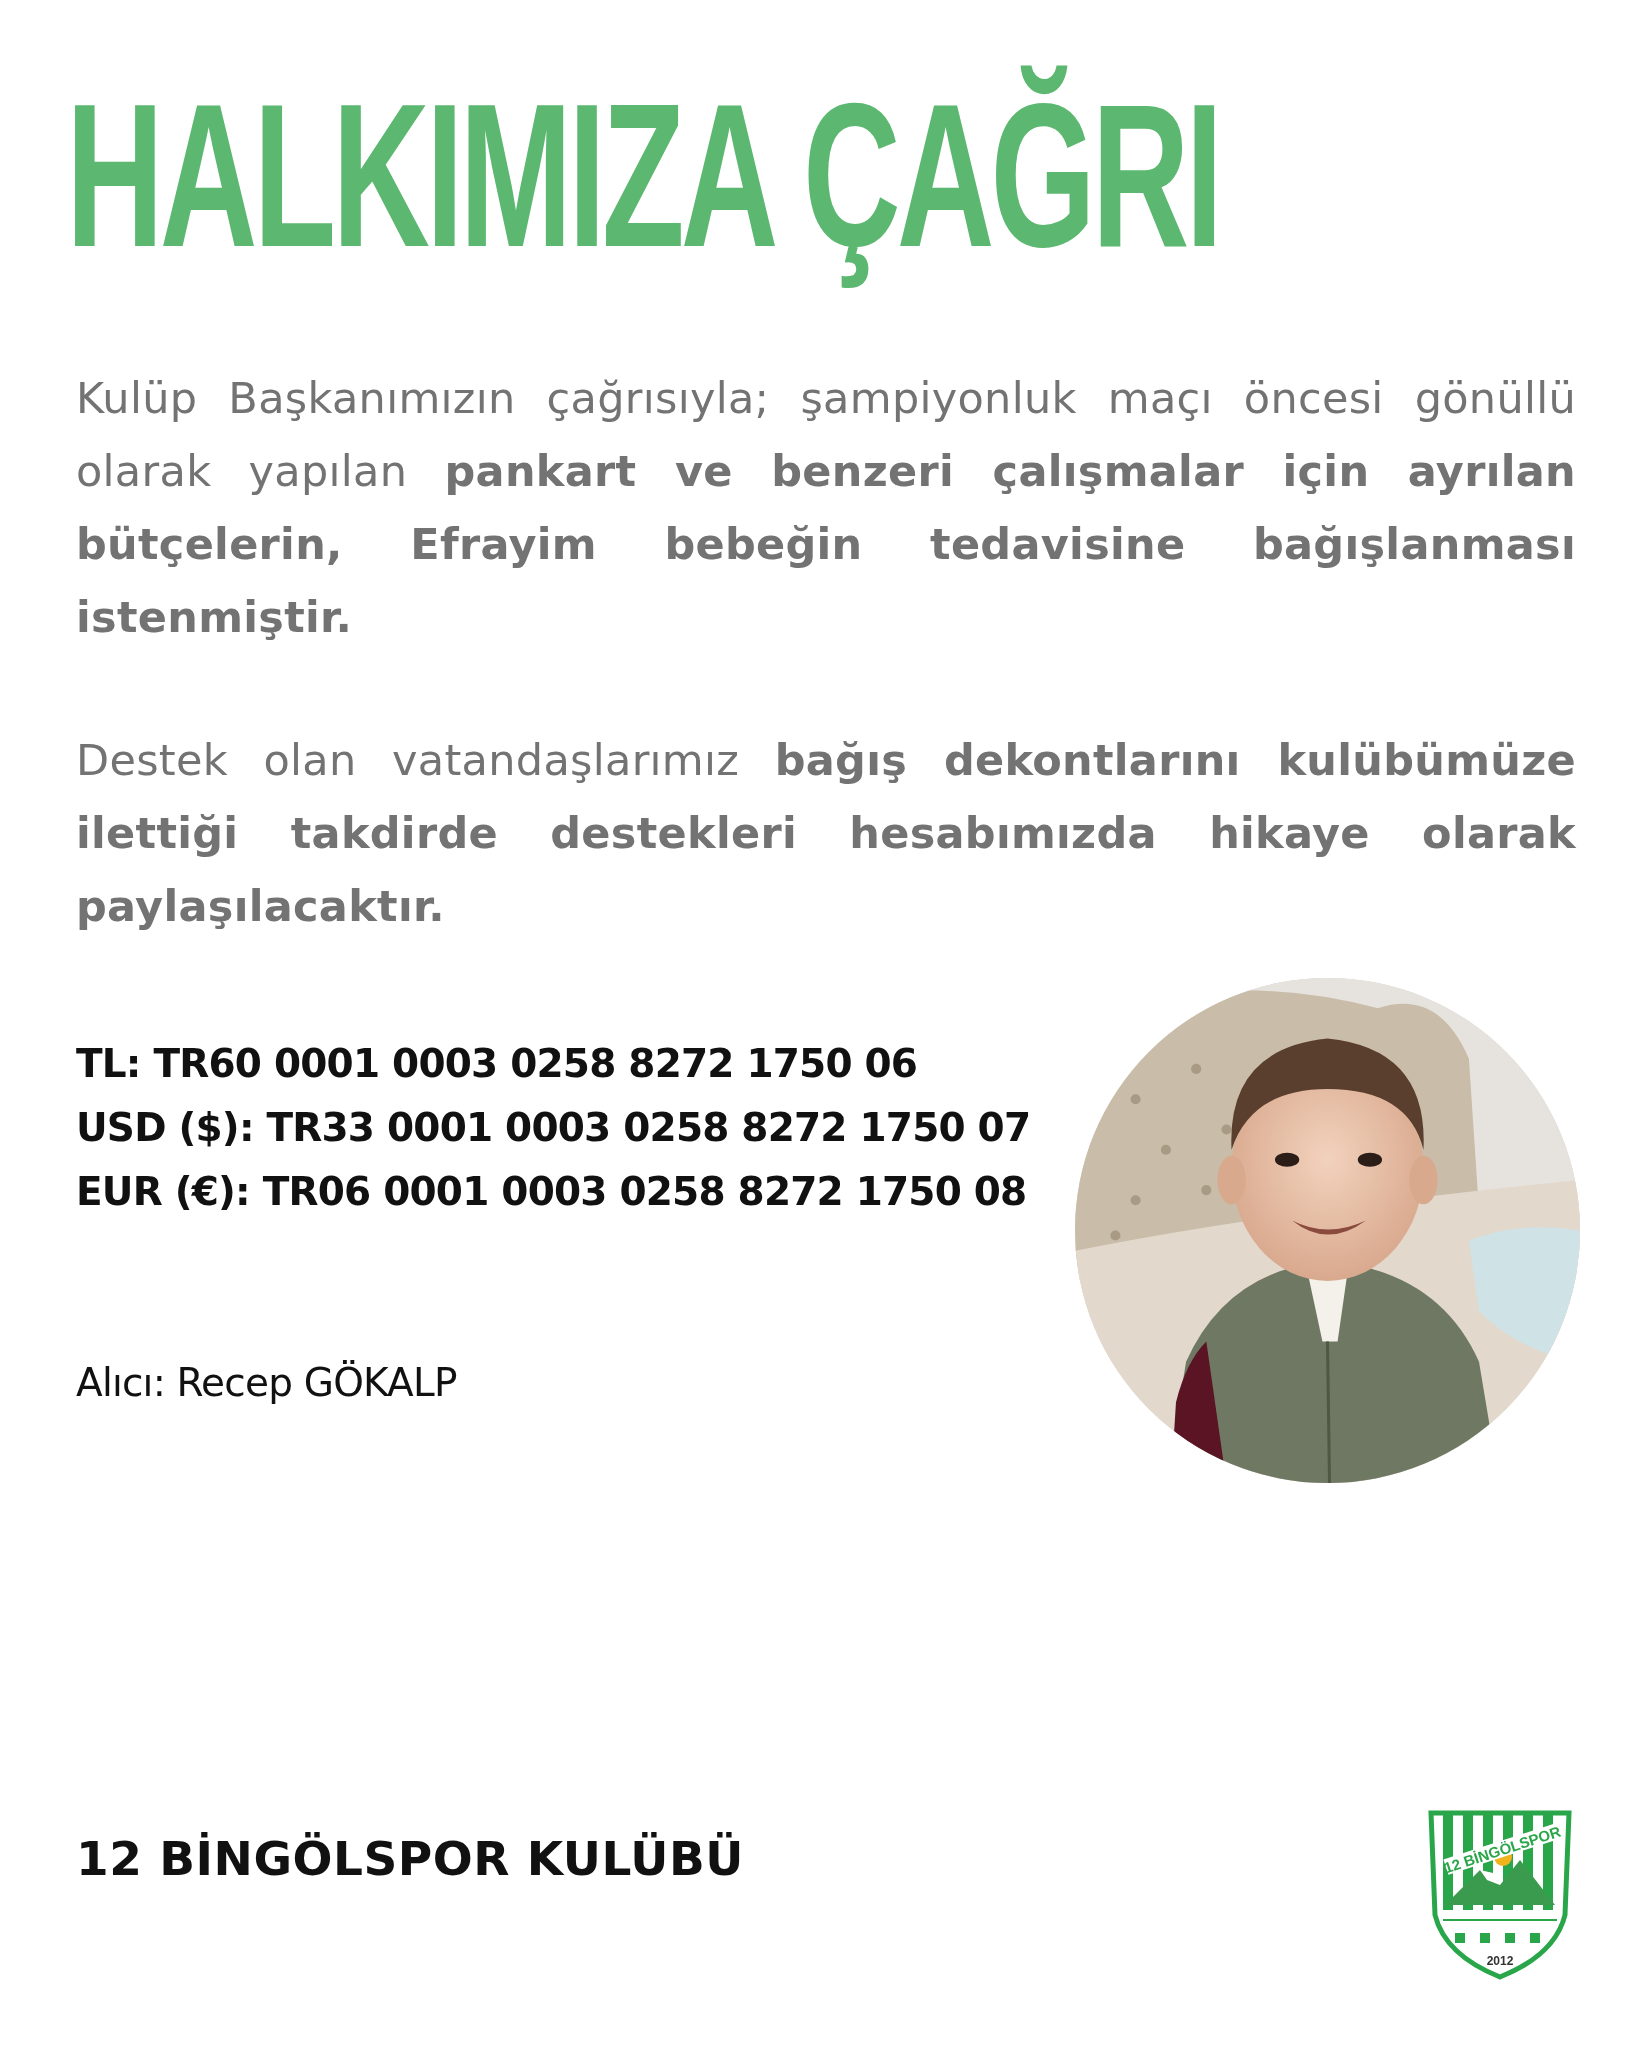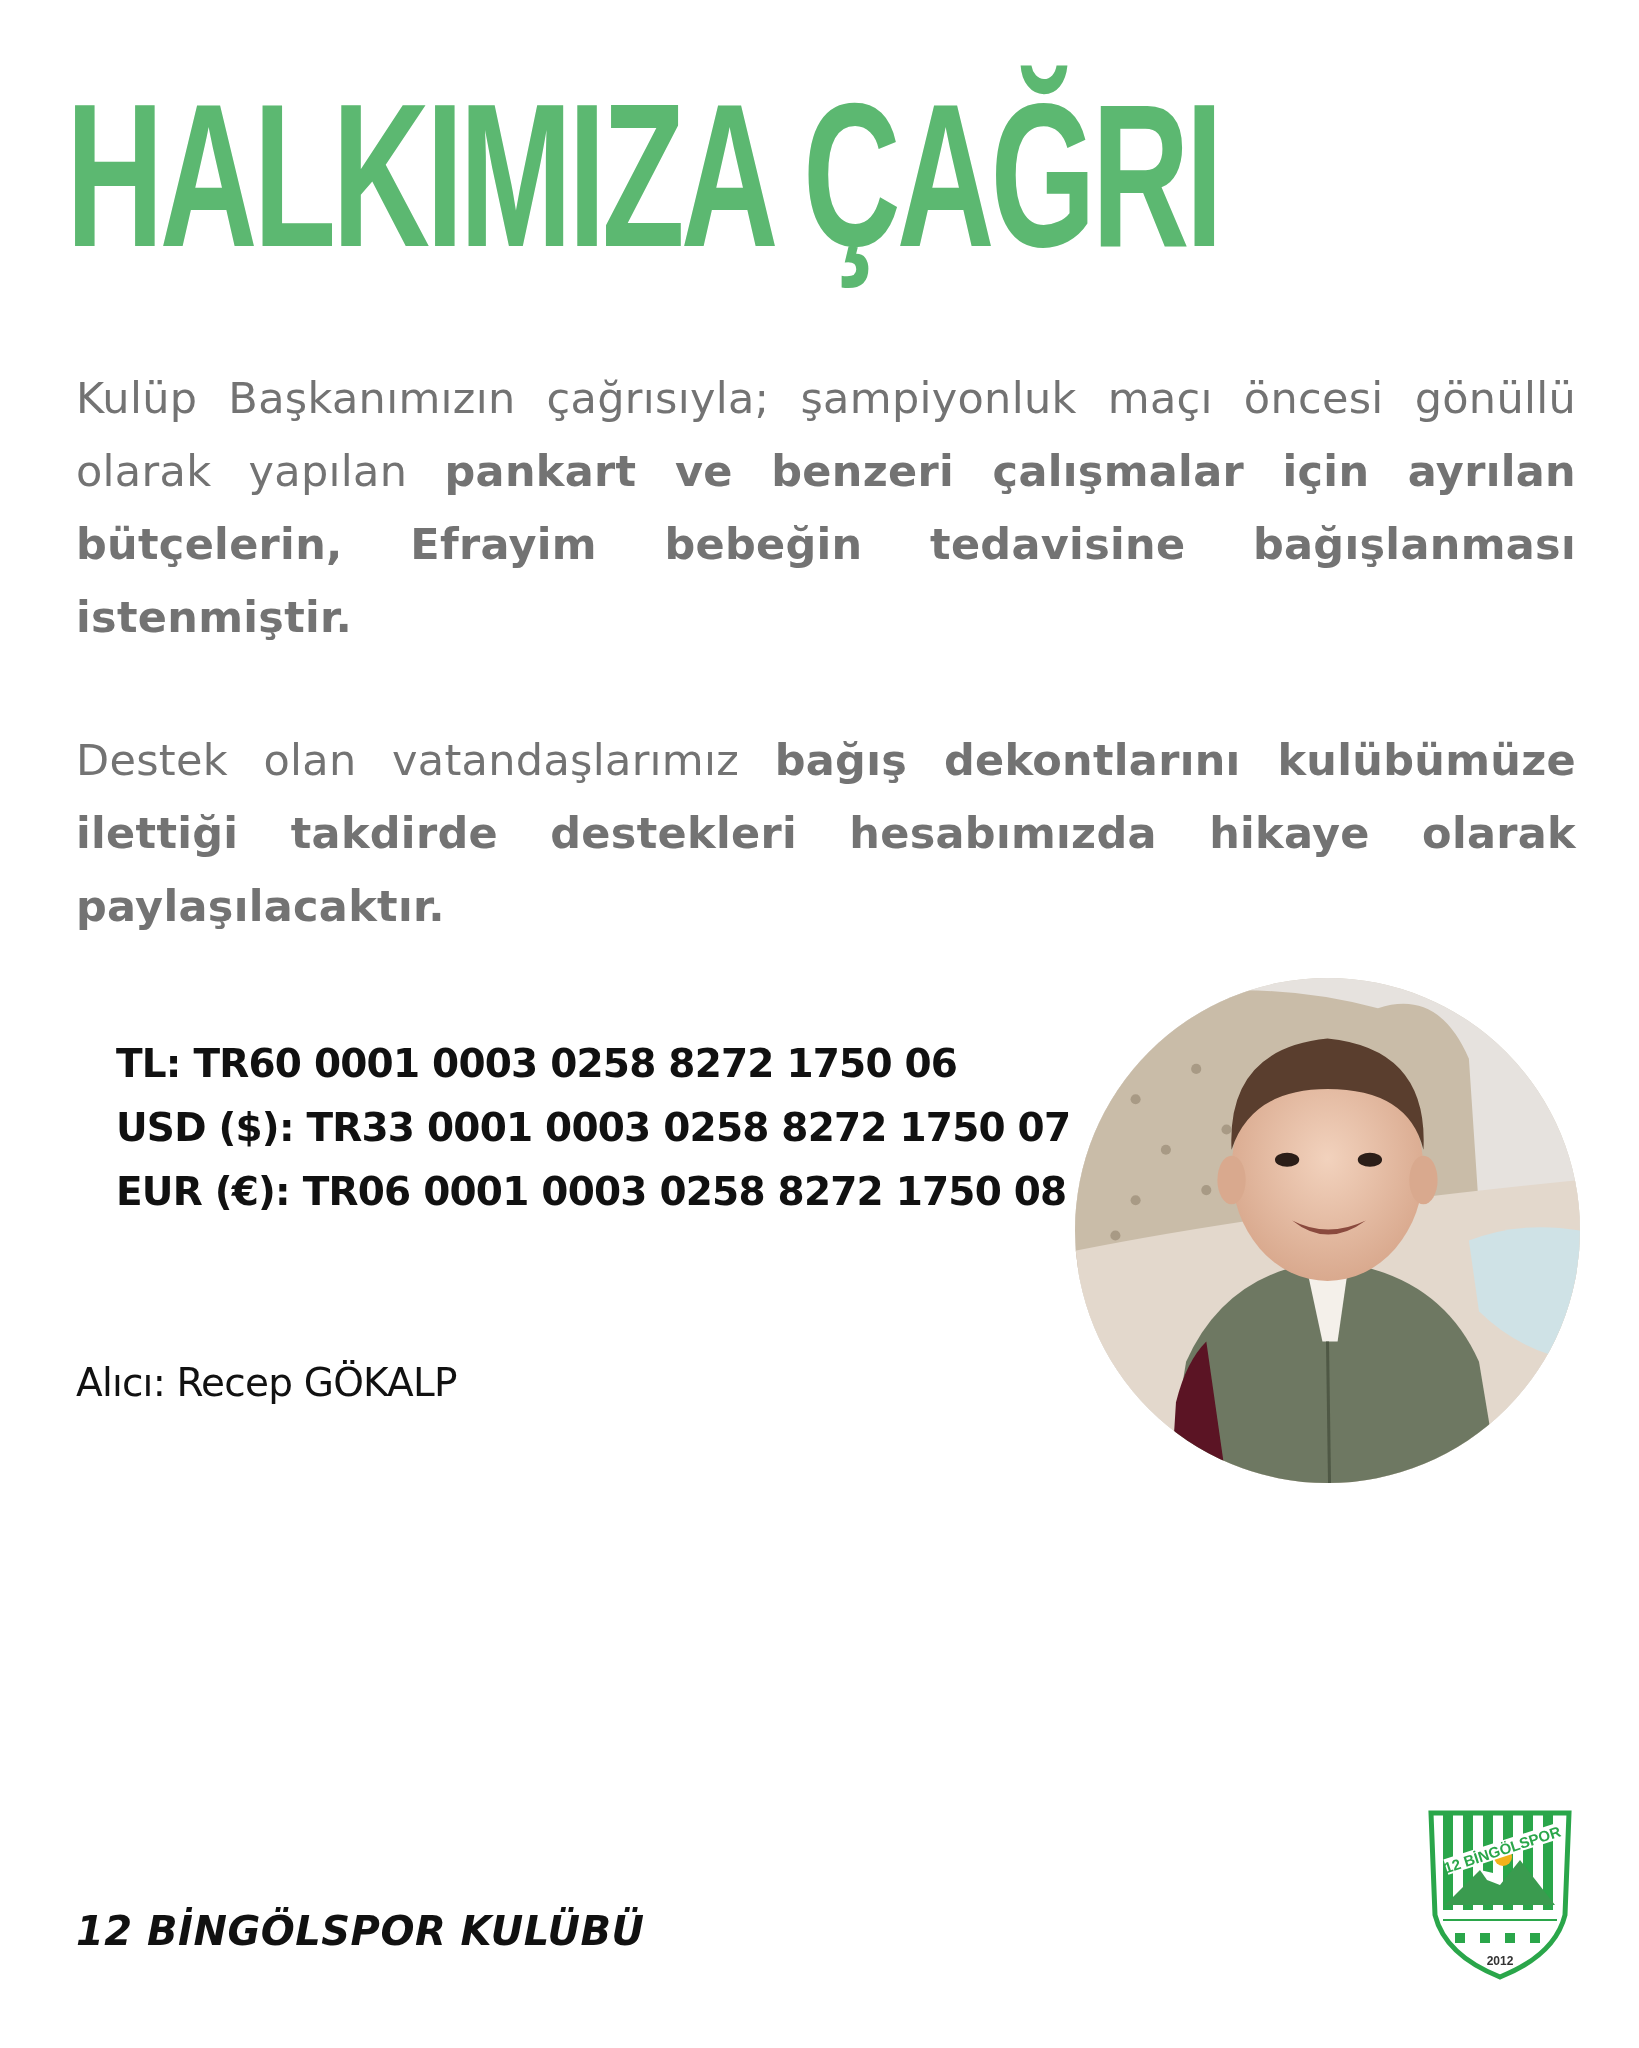--- a/index.html
+++ b/index.html
@@ -14,29 +14,29 @@
   .para {
     position: absolute; left: 76px; width: 1500px;
     font-size: 43px; line-height: 73px; text-align: justify;
     text-align-last: left; font-weight: 400; color: #737373;
     letter-spacing: 0.3px;
   }
   .para b { font-weight: 700; }
   .p1 { top: 362px; }
   .p2 { top: 724px; }
   .iban-list { position: absolute; left: 76px; top: 1032px; font-size: 39px; font-weight: 700; line-height: 64px; letter-spacing: -0.8px; }
-  .iban-row { white-space: nowrap; margin-left: 40px; }
+  .iban-row { white-space: nowrap; }
   .recipient { position: absolute; left: 76px; top: 1350px; font-size: 39px; font-weight: 400; line-height: 65px; letter-spacing: -0.8px; }
   .photo {
     position: absolute; left: 1075px; top: 978px; width: 505px; height: 505px;
     border-radius: 50%; overflow: hidden;
     background: #d8cfc0;
   }
   .photo svg { width: 100%; height: 100%; display: block; }
-  .footer { position: absolute; left: 76px; top: 1908px; font-size: 40px; font-weight: 700; letter-spacing: 0.5px; font-style: italic; }
+  .footer { position: absolute; left: 76px; top: 1831px; font-size: 47px; font-weight: 700; letter-spacing: 0.5px; }
   .logo { position: absolute; left: 1425px; top: 1805px; width: 150px; height: 176px; }
 </style>
 </head>
 <body>
 
 <div class="title" style="color:#5cb871">HALKIMIZA ÇAĞRI</div>
 
 <div class="para p1"><span>Kulüp Başkanımızın çağrısıyla; şampiyonluk maçı öncesi gönüllü olarak yapılan </span><b>pankart ve benzeri çalışmalar için ayrılan bütçelerin, Efrayim bebeğin tedavisine bağışlanması istenmiştir.</b></div>
 
 <div class="para p2"><span>Destek olan vatandaşlarımız </span><b>bağış dekontlarını kulübümüze ilettiği takdirde destekleri hesabımızda hikaye olarak paylaşılacaktır.</b></div>

